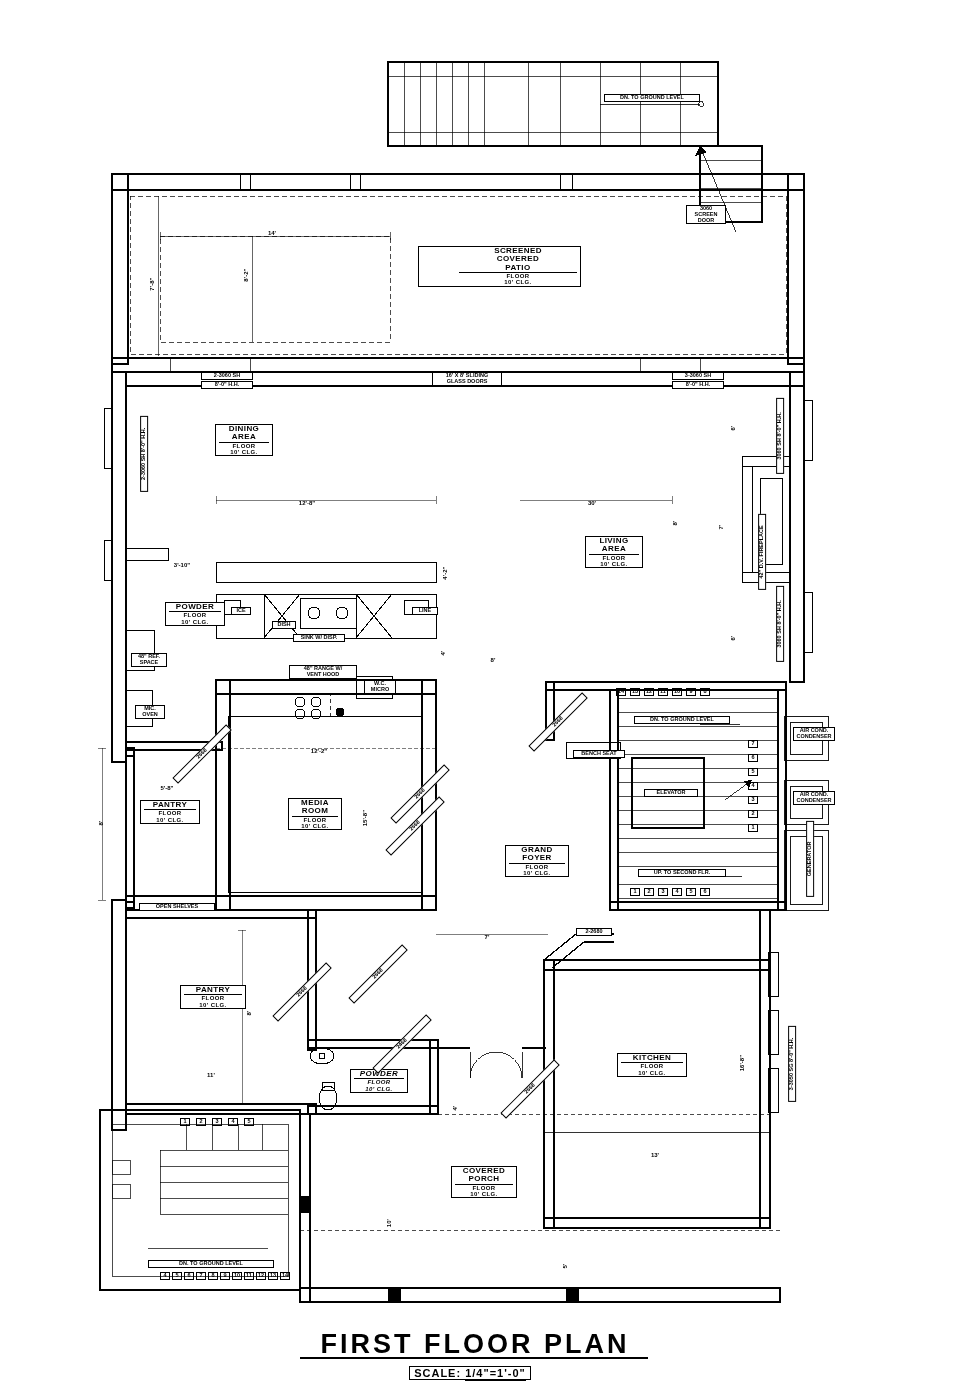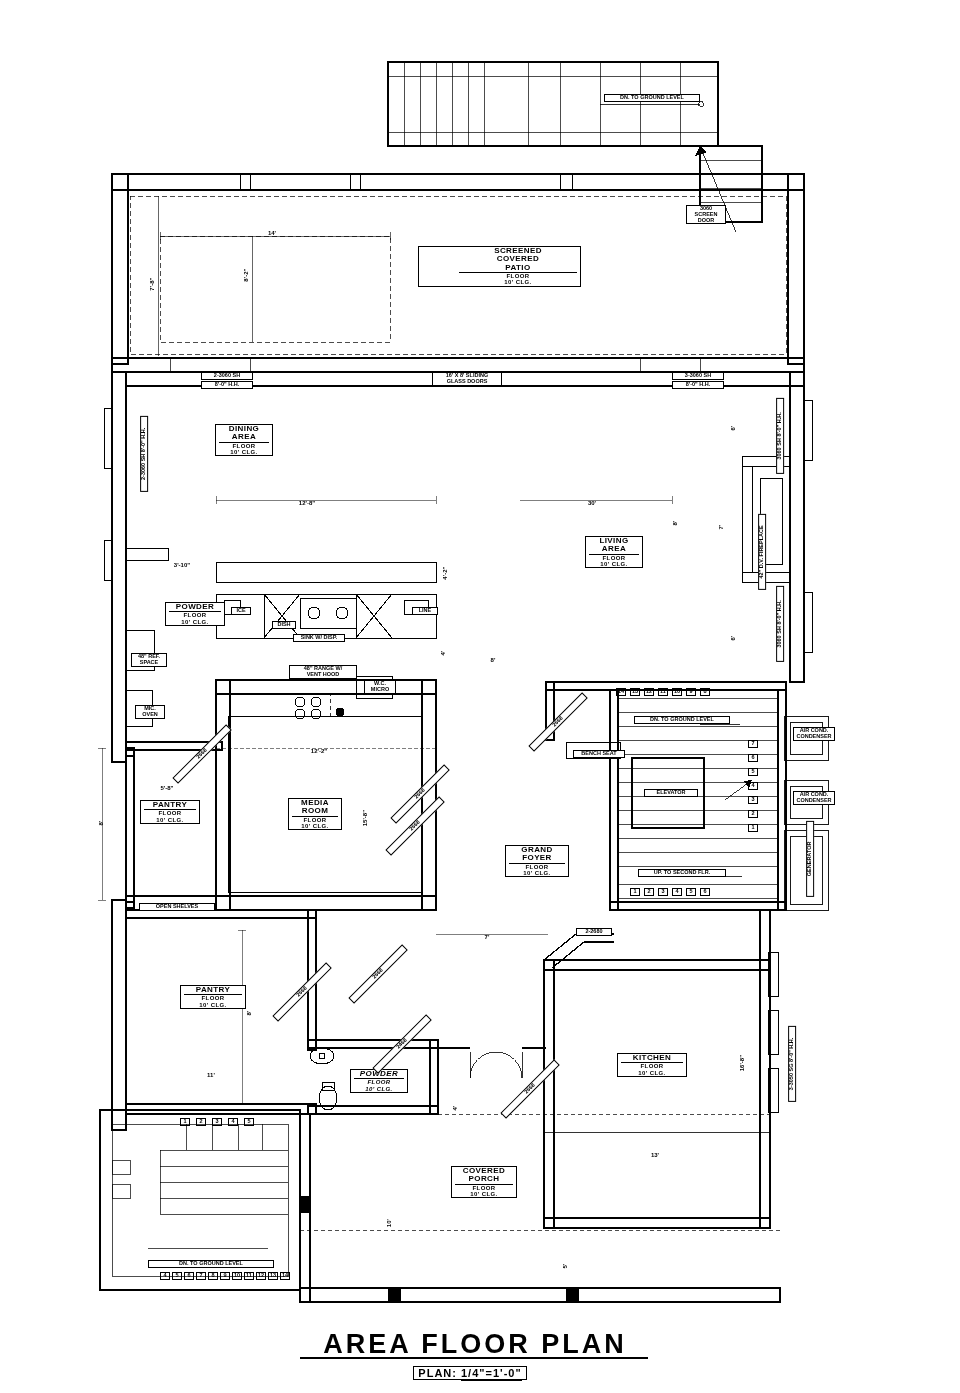--- a/index.html
+++ b/index.html
@@ -455,17 +455,17 @@
     <div class="lbl plain" style="left: 280px; top: 1272px; width: 10px;"><span style="border:1px solid #000;padding:0 1px;display:inline-block;min-width:6px;">14</span></div>
     <div class="lbl plain" style="left: 180px; top: 1118px; width: 10px;"><span style="border:1px solid #000;padding:0 1px;display:inline-block;min-width:6px;">1</span></div>
     <div class="lbl plain" style="left: 196px; top: 1118px; width: 10px;"><span style="border:1px solid #000;padding:0 1px;display:inline-block;min-width:6px;">2</span></div>
     <div class="lbl plain" style="left: 212px; top: 1118px; width: 10px;"><span style="border:1px solid #000;padding:0 1px;display:inline-block;min-width:6px;">3</span></div>
     <div class="lbl plain" style="left: 228px; top: 1118px; width: 10px;"><span style="border:1px solid #000;padding:0 1px;display:inline-block;min-width:6px;">4</span></div>
     <div class="lbl plain" style="left: 244px; top: 1118px; width: 10px;"><span style="border:1px solid #000;padding:0 1px;display:inline-block;min-width:6px;">5</span></div>
     <div class="lbl tag" style="left: 793px; top: 727px; width: 36px;">AIR COND.<br>CONDENSER</div>
     <div class="lbl tag" style="left: 793px; top: 791px; width: 36px;">AIR COND.<br>CONDENSER</div>
   </div>
 
-<div class="lbl title" style="left:300px;top:1330px;width:350px;">AREA FLOOR PLAN</div>
+<div class="lbl title" style="left:300px;top:1330px;width:350px;">FIRST FLOOR PLAN</div>
 <div class="lbl" style="left:320px;top:1364px;width:300px;text-align:center;">
-  <span class="scale"><span>PLAN:</span>
+  <span class="scale"><span>SCALE:</span>
   <span class="u">1/4"=1'-0"</span></span>
 </div>
 
 </body></html>

